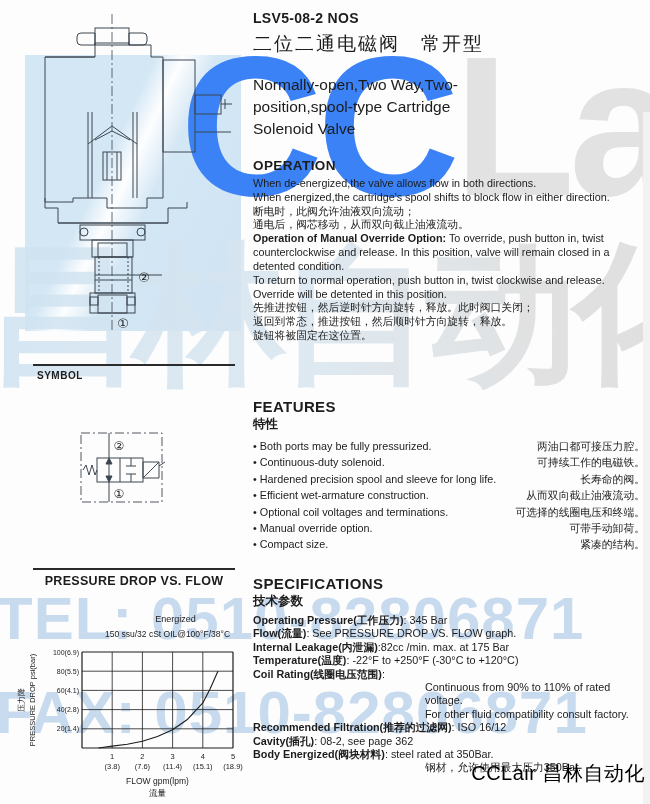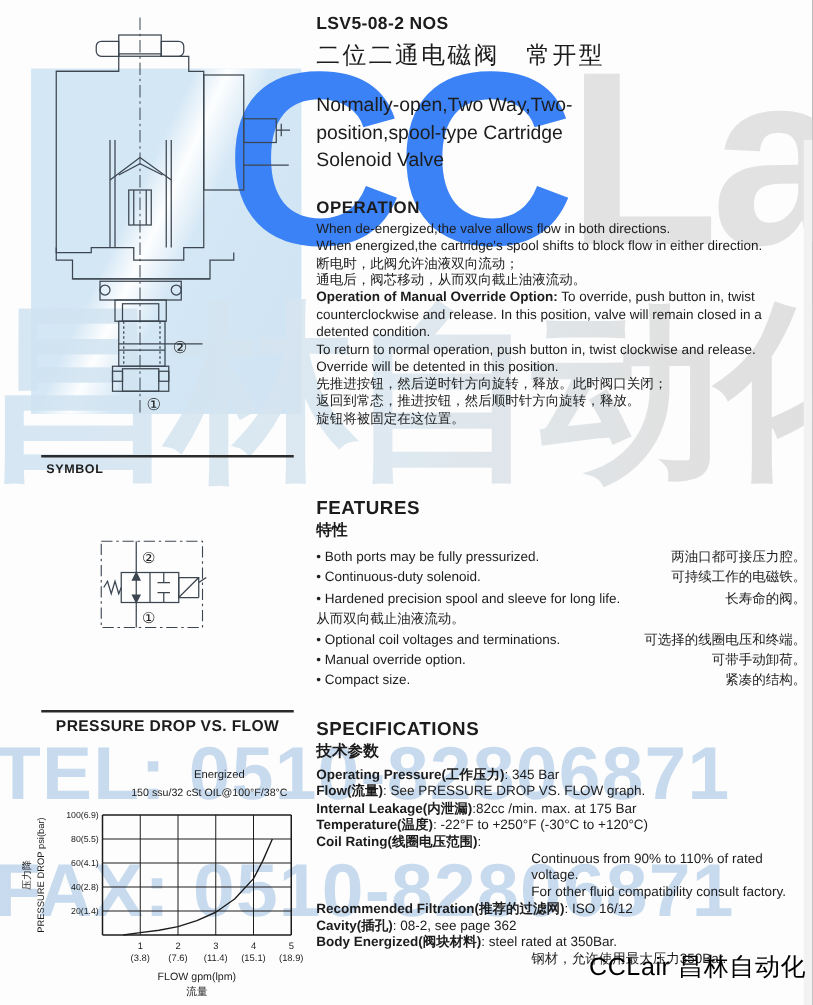--- a/index.html
+++ b/index.html
@@ -246,20 +246,21 @@
     <span class="en">Continuous-duty solenoid.</span>
     <span class="cn">可持续工作的电磁铁。</span>
   </div>
 
   <div class="feat-row">
     <span class="en">Hardened precision spool and sleeve for long life.</span>
     <span class="cn">长寿命的阀。</span>
   </div>
 
   <div class="feat-row">
+    <span class="en">Efficient wet-armature construction.</span>
     <span class="cn">从而双向截止油液流动。</span>
   </div>
 
   <div class="feat-row">
     <span class="en">Optional coil voltages and terminations.</span>
     <span class="cn">可选择的线圈电压和终端。</span>
   </div>
 
   <div class="feat-row">
     <span class="en">Manual override option.</span>

